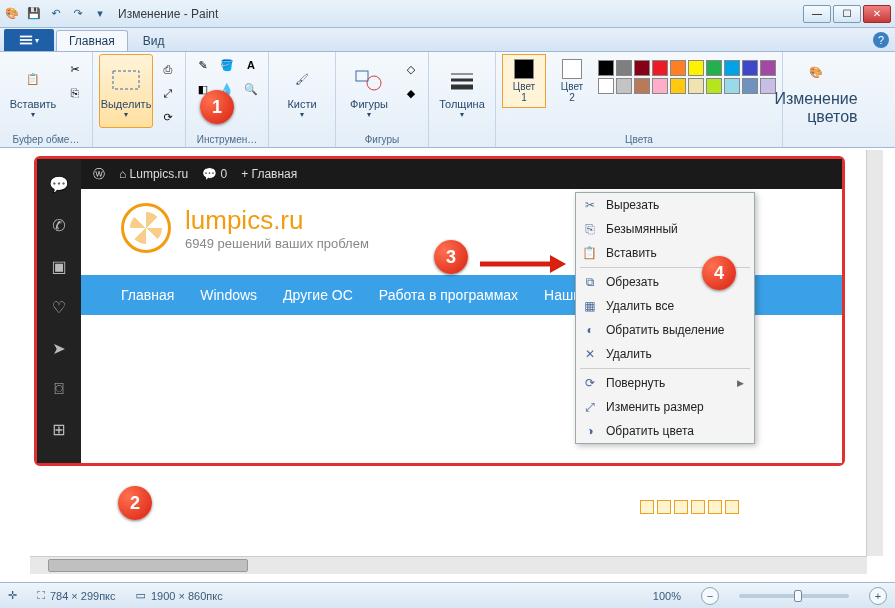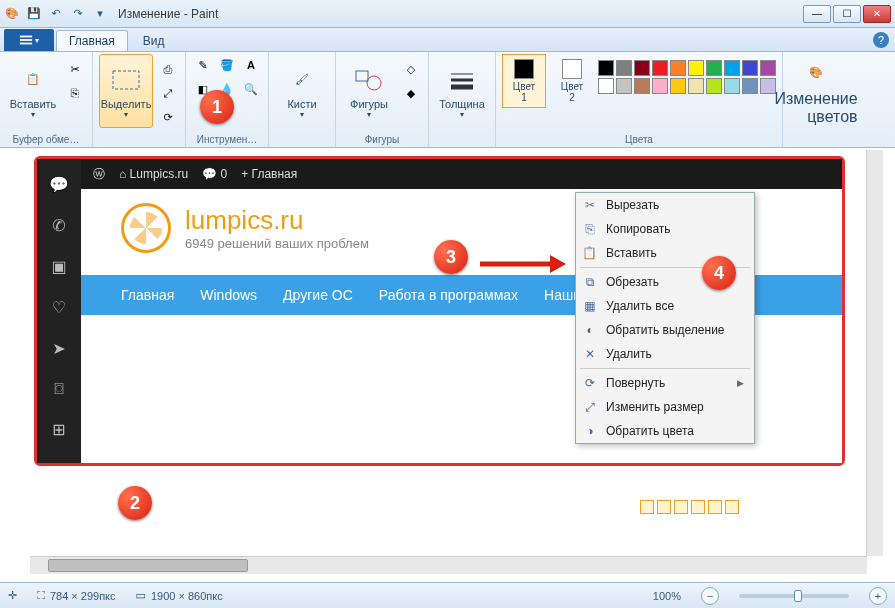--- a/index.html
+++ b/index.html
@@ -303,21 +303,21 @@
   </div>
 </div>
 
 <div class="ctxmenu">
   <div class="item">
       <span class="ic">✂</span>
       <span>Вырезать</span>
     </div>
   <div class="item">
       <span class="ic">⎘</span>
-      <span>Копировать</span>
+      <span>Безымянный</span>
     </div>
   <div class="item">
       <span class="ic">📋</span>
       <span>Вставить</span>
     </div>
   <hr>
   <div class="item">
       <span class="ic">⧉</span>
       <span>Обрезать</span>
     </div>

